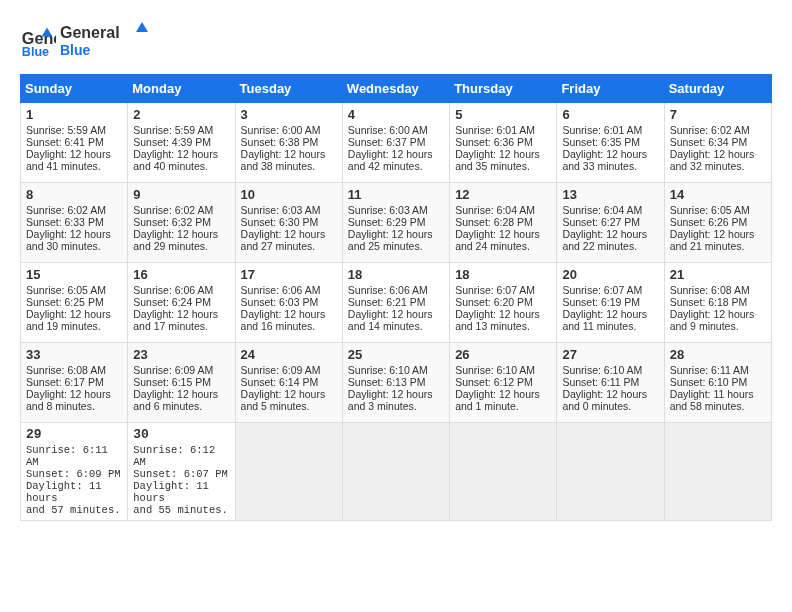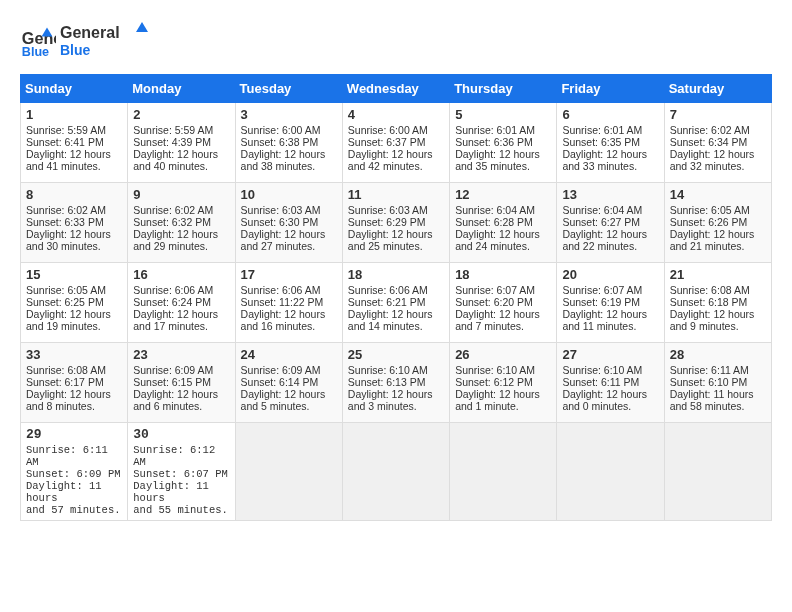--- a/index.html
+++ b/index.html
@@ -228,37 +228,37 @@
         <td>
           <span class="day-num">16</span>
           <div>Sunrise: 6:06 AM</div>
           <div>Sunset: 6:24 PM</div>
           <div>Daylight: 12 hours</div>
           <div>and 17 minutes.</div>
         </td>
         <td>
           <span class="day-num">17</span>
           <div>Sunrise: 6:06 AM</div>
-          <div>Sunset: 11:22 PM</div>
+          <div>Sunset: 6:03 PM</div>
           <div>Daylight: 12 hours</div>
           <div>and 16 minutes.</div>
         </td>
         <td>
           <span class="day-num">18</span>
           <div>Sunrise: 6:06 AM</div>
           <div>Sunset: 6:21 PM</div>
           <div>Daylight: 12 hours</div>
           <div>and 14 minutes.</div>
         </td>
         <td>
           <span class="day-num">18</span>
           <div>Sunrise: 6:07 AM</div>
           <div>Sunset: 6:20 PM</div>
           <div>Daylight: 12 hours</div>
-          <div>and 7 minutes.</div>
+          <div>and 13 minutes.</div>
         </td>
         <td>
           <span class="day-num">20</span>
           <div>Sunrise: 6:07 AM</div>
           <div>Sunset: 6:19 PM</div>
           <div>Daylight: 12 hours</div>
           <div>and 11 minutes.</div>
         </td>
         <td>
           <span class="day-num">21</span>

